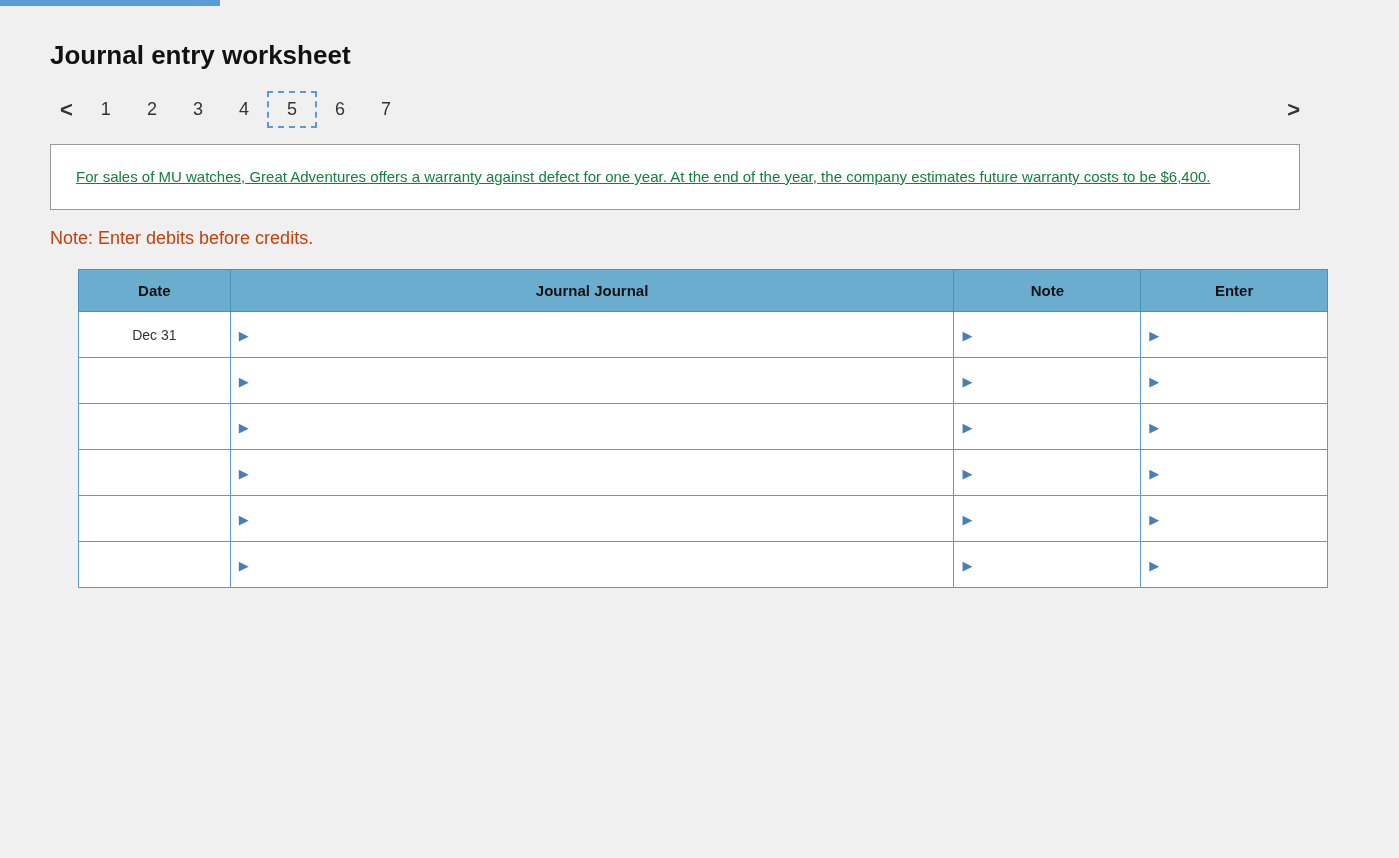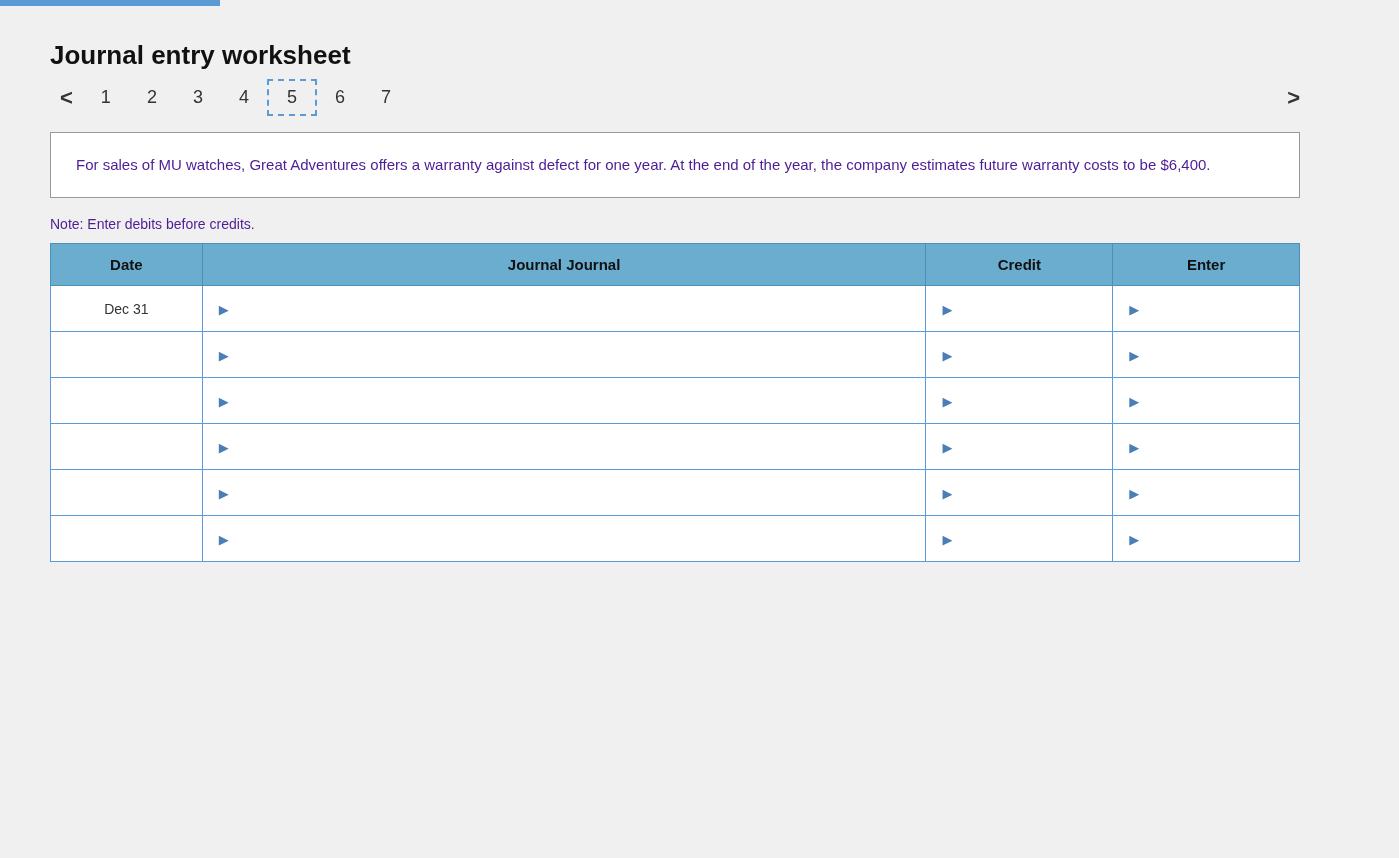--- a/index.html
+++ b/index.html
@@ -30,21 +30,21 @@
       position: absolute;
       top: 0;
       left: 0;
       width: 220px;
     }
 
     .title {
       font-size: 26px;
       font-weight: bold;
       color: #111;
-      margin-bottom: 8px;
+      margin-bottom: 20px;
       margin-top: 10px;
     }
 
     .pagination-arrow {
       font-size: 22px;
       font-weight: bold;
       color: #333;
       cursor: pointer;
       padding: 4px 10px;
       user-select: none;
@@ -68,50 +68,52 @@
       margin-left: auto;
     }
 
     .description-box {
       border: 1px solid #999;
       background-color: #fff;
       padding: 20px 25px;
       margin-bottom: 18px;
       font-size: 15px;
       line-height: 1.6;
-      color: #4c1d95;
+      color: #15803d;
       max-width: 1250px;
+      text-decoration: underline;
     }
 
     .note-text {
-      color: #4c1d95;
-      font-size: 14px;
-      margin-bottom: 11px;
+      color: #c2410c;
+      font-size: 18px;
+      margin-bottom: 20px;
     }
 
     .journal-table {
       border-collapse: collapse;
       width: 100%;
       max-width: 1250px;
+      margin-left: 28px;
     }
 
     .journal-table thead tr th {
       background-color: #6aadcf;
       color: #111;
       font-weight: bold;
       font-size: 15px;
       padding: 12px 10px;
       border: 1px solid #4a90b8;
       text-align: center;
     }
 
     .journal-table tbody tr td {
       border: 1px solid #5b9bd5;
       height: 46px;
-      padding: 4px 16px;
+      padding: 4px 8px;
       font-size: 14px;
       color: #333;
       background-color: #fff;
       vertical-align: middle;
       position: relative;
     }
 
     .journal-table tbody tr td.date-cell {
       text-align: center;
       width: 130px;
@@ -170,21 +172,21 @@
       <span>For sales of MU watches, Great Adventures offers a warranty against defect for one year. At the end of the year, the company estimates future warranty costs to be $6,400.</span>
     </div>
 
     <p class="note-text">Note: Enter debits before credits.</p>
 
     <table class="journal-table">
       <thead>
         <tr>
           <th>Date</th>
           <th>Journal Journal</th>
-          <th>Credit</th>
+          <th>Note</th>
           <th>Enter</th>
         </tr>
       </thead>
       <tbody id="table-body">
       <tr>
             <td class="date-cell">Dec 31</td>
             <td class="journal-cell"><span class="cell-arrow">▶</span></td>
             <td class="debit-cell"><span class="cell-arrow">▶</span></td>
             <td class="credit-cell"><span class="cell-arrow">▶</span></td>
           </tr>

